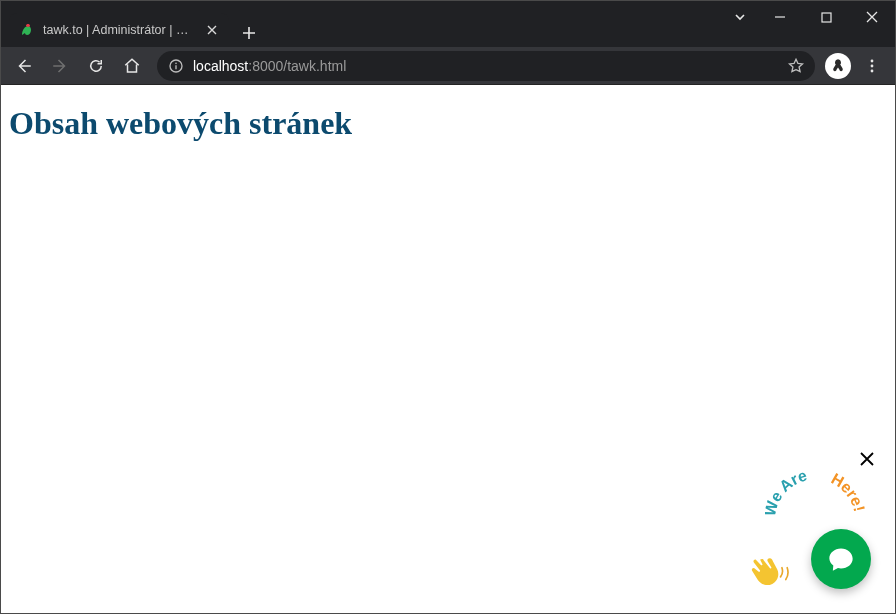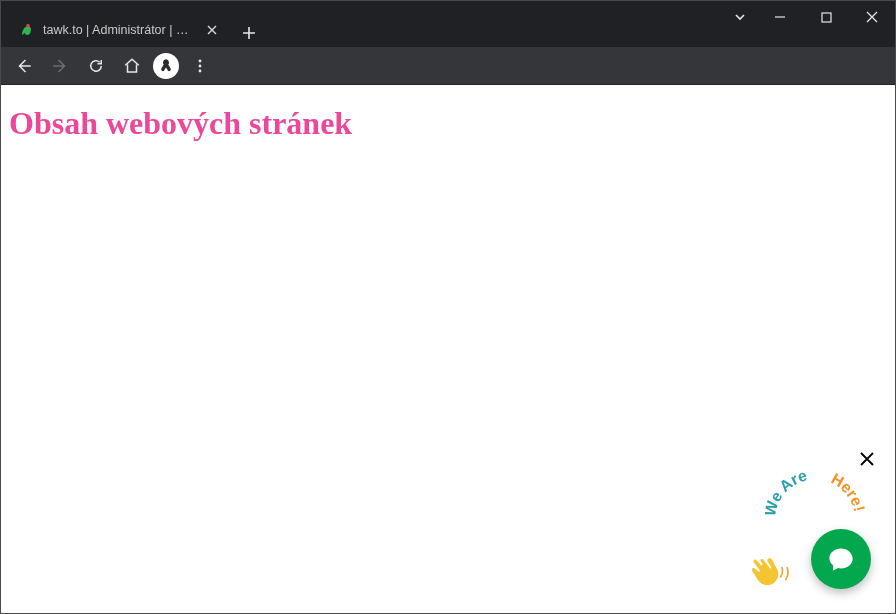--- a/index.html
+++ b/index.html
@@ -128,21 +128,21 @@
     .viewport {
       position: relative;
       width: 100%;
       height: calc(100% - 46px - 38px);
       background: #ffffff;
     }
     .page-h1 {
       font-family: "Times New Roman", Times, serif;
       font-weight: bold;
       font-size: 32px;
-      color: #ec4899;
+      color: #0c4a6e;
       padding: 20px 8px 8px 8px;
     }
 
     
     .chat-close {
       position: absolute;
       right: 18px;
       bottom: 144px;
       width: 20px; height: 20px;
       display: inline-flex; align-items: center; justify-content: center;
@@ -242,20 +242,37 @@
     <svg width="18" height="18" viewBox="0 0 24 24">
         <path fill="none" stroke="#e6e6e6" stroke-width="2" d="M19 12a7 7 0 1 1-2.2-5.1M19 4v5h-5"></path>
       </svg>
   </span>
   <span class="tool-btn">
     <svg width="18" height="18" viewBox="0 0 24 24">
         <path fill="none" stroke="#e6e6e6" stroke-width="2" d="M3 11l9-8 9 8M6 10v10h12V10"></path>
       </svg>
   </span>
 
+  <div class="omnibox">
+    <span class="site-info">
+      <svg width="16" height="16" viewBox="0 0 24 24">
+          <circle cx="12" cy="12" r="9" fill="none" stroke="#bdbdbd" stroke-width="2"></circle>
+          <circle cx="12" cy="8" r="1.2" fill="#bdbdbd"></circle>
+          <path stroke="#bdbdbd" stroke-width="2" d="M12 11v6"></path>
+        </svg>
+    </span>
+    <span class="url">
+      <span class="host-strong">localhost</span><span class="host-rest">:8000/tawk.html</span>
+    </span>
+    <span class="star">
+      <svg width="18" height="18" viewBox="0 0 24 24">
+          <path fill="none" stroke="#bdbdbd" stroke-width="1.8" d="M12 3l2.6 5.6 6 .6-4.5 4.1 1.3 6L12 16.9 6.6 19.3l1.3-6L3.4 9.2l6-.6z"></path>
+        </svg>
+    </span>
+  </div>
 
   <span class="avatar">
     <svg viewBox="0 0 24 24">
       <circle cx="12" cy="12" r="12" fill="#ffffff"></circle>
       <path fill="#2b2b2b" d="M12 3c3 0 4 3 4 5 0 1-1 2-1 2l3 5c1 2 0 4-2 4-1 0-2-1-2-2l-2-3-2 3c0 1-1 2-2 2-2 0-3-2-2-4l3-5s-1-1-1-2c0-2 1-5 4-5z"></path>
     </svg>
   </span>
 
   <span class="tool-btn">
     <svg width="16" height="16" viewBox="0 0 16 16">

